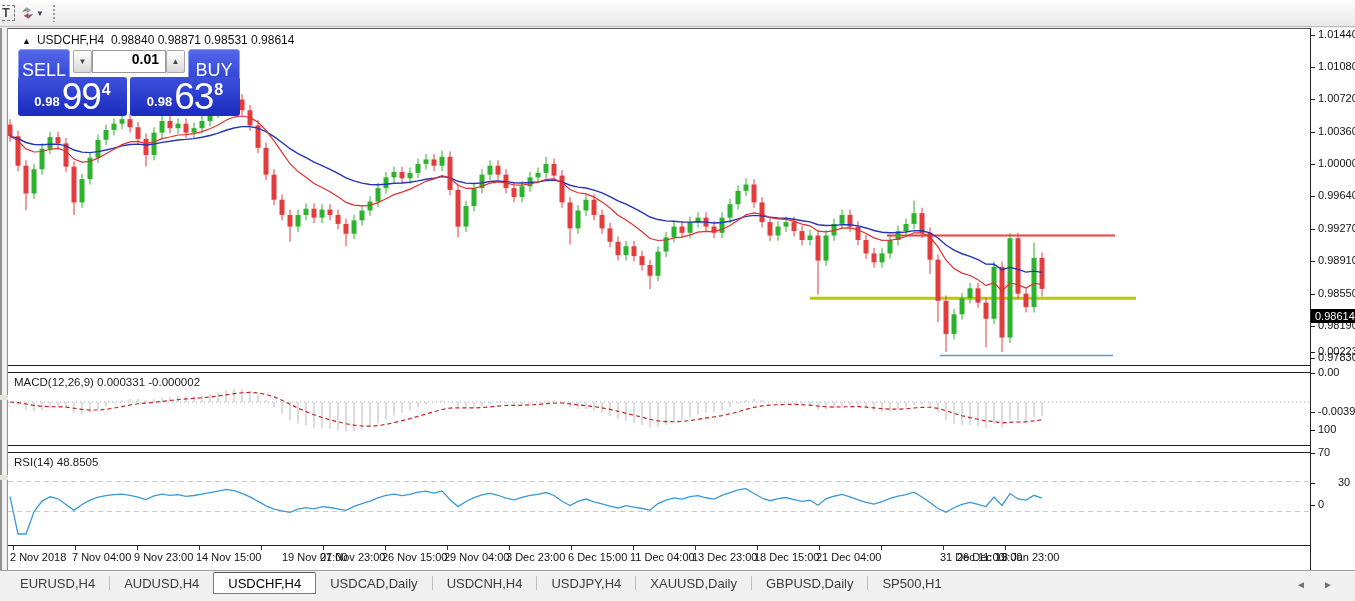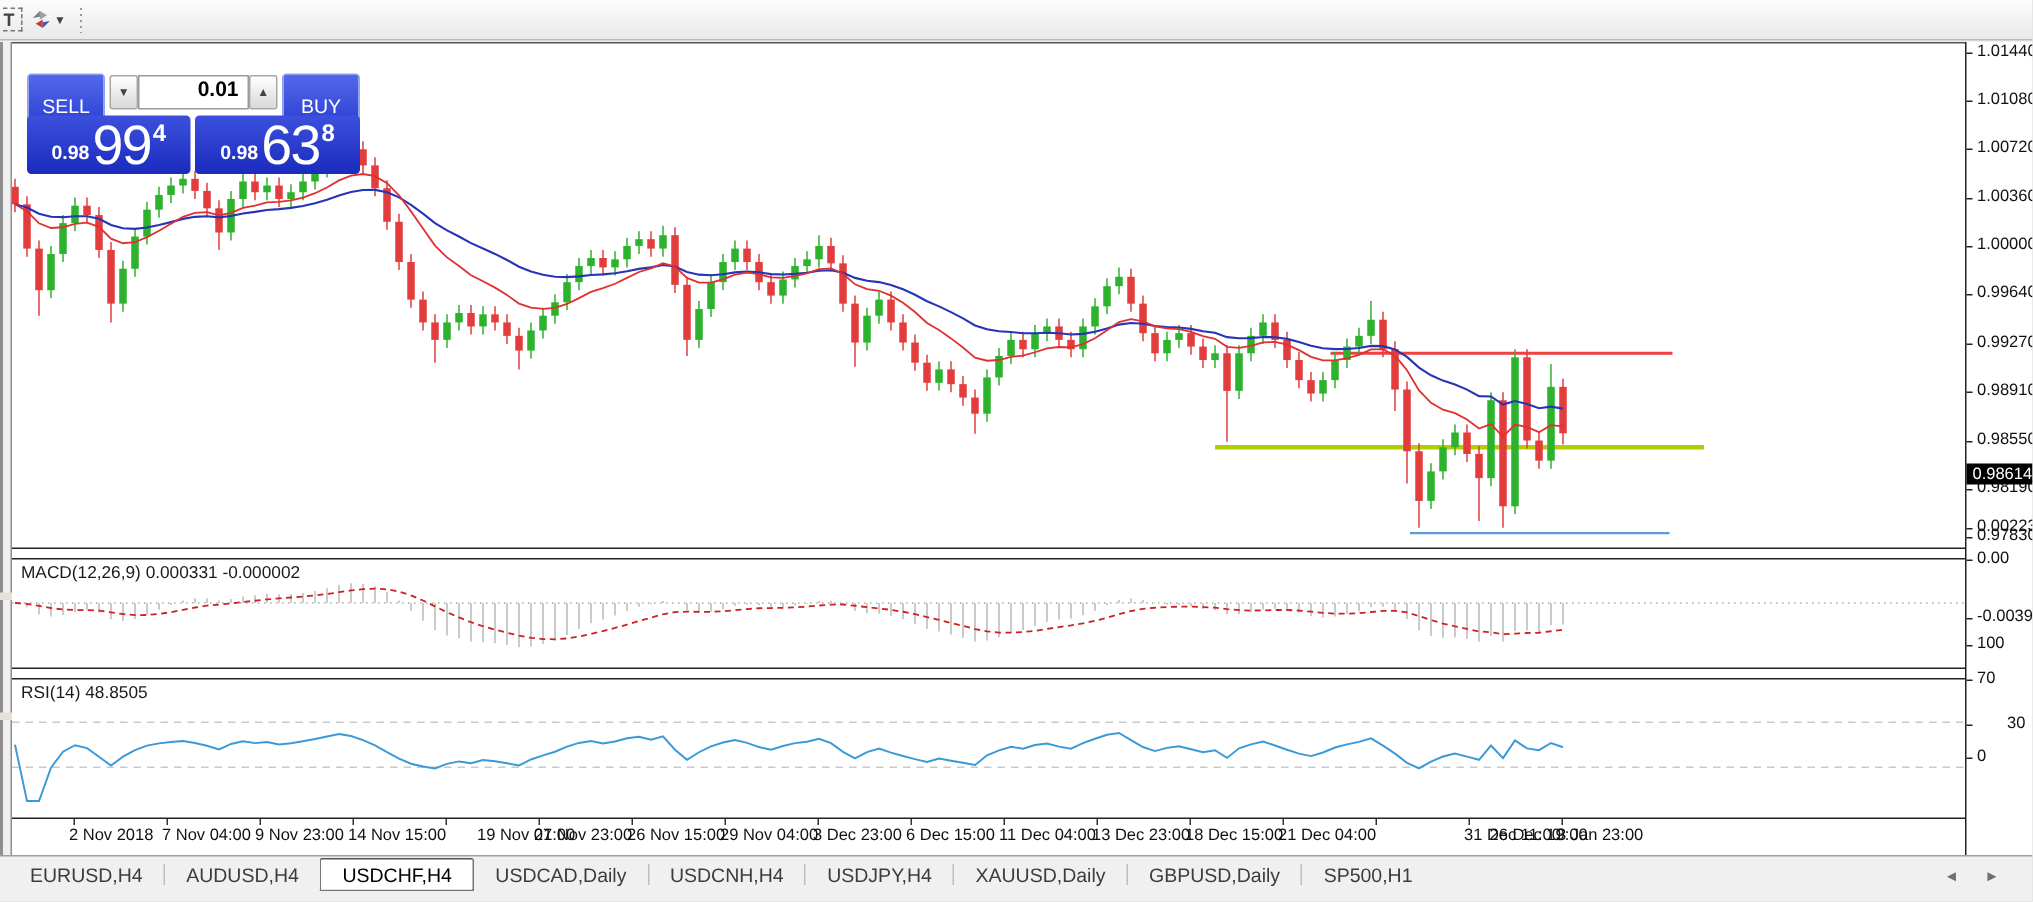--- a/index.html
+++ b/index.html
@@ -39,40 +39,40 @@
     border-left:1px solid #222;}
   .ptick{position:absolute;left:7px;font-size:11px;color:#111;white-space:nowrap;}
   .ptick-dash{position:absolute;left:0;width:4px;height:1px;background:#222;}
   #price-tag{position:absolute;left:0;width:45px;height:14px;background:#000;color:#fff;
     font-size:11px;line-height:14px;text-align:left;padding-left:4px;z-index:4;}
 
   
   #chart-header{position:absolute;left:14px;top:4px;font-size:12px;color:#111;z-index:5;}
   #chart-header .tri{font-size:9px;margin-right:6px;}
   #trade-panel{position:absolute;left:10px;top:20px;width:222px;height:67px;z-index:6;}
-  .tp-btn{position:absolute;top:0;height:43px;border-radius:3px;color:#fff;font-size:13px;
+  .tp-btn{position:absolute;top:0;height:43px;border-radius:3px;color:#fff;font-size:18px;
     display:flex;align-items:center;justify-content:center;
     background:linear-gradient(#5468ea,#2136cd);border:1px solid #8fa0f0;}
   #sell-btn{left:0;width:52px;} #buy-btn{left:170px;width:52px;}
   .spin{position:absolute;top:1px;width:19px;height:23px;border:1px solid #a7a7a7;border-radius:2px;
     background:linear-gradient(#ffffff,#d9d9d9);color:#444;font-size:8px;
     display:flex;align-items:center;justify-content:center;}
   #spin-down{left:55px;} #spin-up{left:148px;}
   #vol-input{position:absolute;left:74px;top:1px;width:74px;height:23px;border:1px solid #9a9a9a;
     background:#fff;font-size:14px;font-weight:bold;color:#000;text-align:right;padding:0 6px 0 0;}
   .price-box{position:absolute;top:28px;height:39px;border-radius:3px;color:#fff;
     background:linear-gradient(#3c50dd,#1a2bbd);display:flex;align-items:flex-end;justify-content:center;
     padding-bottom:3px;}
   #sell-box{left:0;width:109px;} #buy-box{left:112px;width:110px;}
   .pb-small{font-size:13px;font-weight:bold;margin:0 2px 4px 0;}
   .pb-big{font-size:37px;line-height:32px;font-weight:400;letter-spacing:-1px;}
   .pb-sup{font-size:16px;font-weight:bold;margin:0 0 14px 1px;}
 
   
-  #time-axis{position:absolute;left:8px;top:518px;width:1302px;height:24px;background:#fff;margin-left:36px;}
+  #time-axis{position:absolute;left:8px;top:518px;width:1302px;height:24px;background:#fff;}
   .t-label{position:absolute;top:5px;font-size:11px;color:#111;white-space:nowrap;}
   .t-tick{position:absolute;top:0;width:1px;height:4px;background:#333;}
 
   
   #tabbar{position:absolute;left:0;top:570px;width:1355px;height:40px;background:#f0f0f0;
     border-top:1px solid #9f9f9f;}
   #tabs{position:absolute;left:6px;top:1px;height:22px;display:flex;align-items:stretch;}
   .tab{padding:3px 14px;font-size:13px;color:#3c3c3c;display:flex;align-items:center;white-space:nowrap;}
   .tab.active{background:#fff;border:1px solid #777;border-top:1px solid #555;color:#000;
     margin-top:0px;border-radius:2px 2px 0 0;}
@@ -365,20 +365,23 @@
           <rect x="1007.5" y="209.21052631578894" width="5" height="55.4736842105261" fill="#e23c3c"></rect>
           <line x1="1018" x2="1018" y1="259.31578947368405" y2="283.4736842105255" stroke="#e23c3c" stroke-width="1"></line>
           <rect x="1015.5" y="264.68421052631504" width="5" height="13.421052631579471" fill="#e23c3c"></rect>
           <line x1="1026" x2="1026" y1="213.68421052631575" y2="283.4736842105255" stroke="#2db22d" stroke-width="1"></line>
           <rect x="1023.5" y="228.89473684210455" width="5" height="49.21052631578996" fill="#2db22d"></rect>
           <line x1="1034" x2="1034" y1="223.52631578947353" y2="267.36842105263156" stroke="#e23c3c" stroke-width="1"></line>
           <rect x="1031.5" y="228.89473684210455" width="5" height="30.957894736842235" fill="#e23c3c"></rect>
           <polyline points="2,107.21052631578831 10,109.39766081871271 18,113.47736625514419 26,115.46539760466531 34,115.78180090100511 42,115.21316847558937 50,115.15059459240702 58,116.81585269277493 66,121.00883046601993 74,123.16802041200675 82,123.5766270871408 90,122.6294305387757 98,121.02335186338905 106,119.07230435694031 114,116.93439487241044 122,115.55134028147252 130,115.13233261929633 138,115.93734501786587 146,115.02580679042133 154,113.32019147261289 162,112.27113245514806 170,110.96839749745806 178,110.4249294567098 186,109.59033429227375 194,108.28734656692092 202,106.48438522278248 210,104.15220853961218 218,101.263740850518 226,98.98689454969886 234,97.67402516784921 242,97.585111022863 250,99.15970318881176 258,102.60596299159099 266,107.65269477778884 274,113.45230023284593 282,119.68390372437023 290,124.59230851671705 298,128.6731901470567 306,133.1145522804136 314,136.63043339804403 322,140.28353969604527 330,144.32881355871595 338,148.80348233994158 346,151.95254212762623 354,154.13929339302658 362,155.50129505202221 370,155.76825565245764 378,155.22011975617414 386,154.3149257001615 394,153.94072067753694 402,153.1965737267644 410,151.84478074115563 418,150.26173655370184 426,149.2598925204847 434,147.6694911252056 442,148.6491389560876 450,152.27356920885362 458,154.10515667486456 466,154.4755349328675 474,153.82432571756706 482,152.55858619072922 490,152.04937317855016 498,152.57203169553856 506,153.7187427980135 514,153.9851906999155 522,153.56913368900547 530,152.85251170034581 538,151.52620479076825 546,151.15974127800172 554,152.80872730419247 562,156.25759350778029 570,158.12545207835458 578,159.05962911738501 586,161.05131351024968 594,163.88961777264868 602,167.51182932165244 610,171.85988095084838 618,175.22308665039557 626,179.06621083613624 634,183.28742718745565 642,187.99128248351184 650,190.5572303697238 658,191.87267919223984 666,192.29536572380943 674,193.1506797637609 682,193.14731557073335 690,192.81281656159524 698,193.16586328802669 706,193.95669602692547 714,193.56224290992054 722,192.20285649554114 730,189.95001332433068 738,187.40010980322984 746,186.36462408681206 754,186.86393068467027 762,188.3204036553971 770,189.00622170821396 778,189.30985440819015 786,190.25376382824683 794,191.7905220631914 802,192.88206233921275 810,195.7484982673017 818,196.54685512079627 826,196.42447598904167 834,195.64839394696818 842,195.7913979041131 850,196.91796102232672 858,198.9552270674571 866,201.50435254784017 874,203.20188588737656 882,203.77952396979234 890,203.65160601491542 898,203.00294903915162 906,201.60701909083247 914,201.77258102952376 922,203.91418321447128 930,208.94588114400278 938,216.05710242378333 946,221.1834769031131 954,224.7371374833893 962,227.29851911230008 970,230.73059761860182 978,235.1014305435396 986,235.3044434857329 994,240.72828587860286 1002,238.39363702209818 1010,240.34108691129944 1018,243.13843329993605 1026,242.08334467342934 1034,243.3995881479121" fill="none" stroke="#2535b5" stroke-width="1.4"></polyline>
           <polyline points="2,107.21052631578831 10,111.75303643724591 18,119.8639053254425 26,123.01034904055543 34,122.5067325889716 42,120.29112190726788 50,119.37993716040138 58,122.18788205070469 66,130.06990829391646 74,133.16036774667378 82,132.47172817431112 90,129.13599671429648 98,124.79928466918227 106,120.16619633951053 114,115.55763172047587 122,112.89694343959276 130,112.43506550151845 138,114.52197850128404 146,112.84653241606551 154,109.63937358282384 162,108.02683837574861 170,105.9741263989136 178,105.61373448329054 186,104.62052836845258 194,102.67890861946042 202,99.79713320432005 210,95.9821896344238 218,91.23999041941039 226,88.05327124557444 234,87.0086384223689 242,88.46479931285467 250,93.13823099751679 258,101.22222784810133 266,111.9167838876639 274,123.30610458510816 282,134.73269578254104 290,142.61187618846614 298,148.31531224044335 306,154.5178148107388 314,158.52721981961307 322,162.74570421983464 330,167.69170923864522 338,173.39096044889365 346,176.1486264527066 354,176.96786610775618 362,176.28455067417372 370,173.64158336397728 378,169.7534045468472 386,165.6374961550245 394,163.11836719190353 402,160.16088559962714 410,156.28188295676924 418,152.31139084196352 426,149.91530642093247 434,146.5113321537445 442,148.72416364426167 450,156.24028421720874 458,159.43408664533067 466,159.38349841649398 474,157.27591566415805 482,154.11605819355884 490,152.81885086013762 498,153.7859912136378 506,155.9808589621462 514,156.18623288699823 522,154.98349260478815 530,153.27753017976022 538,150.45750529380524 546,149.8608040745153 554,153.48545769867923 562,160.54437513774874 570,163.7642688412526 578,164.8369724203315 586,168.08472565121153 594,172.89760186681448 602,179.03481291564427 610,186.29261497720492 618,191.05731388759492 626,196.60315223687167 634,202.67230290488354 642,209.45955994785618 650,211.48602440931924 658,210.99829595768253 666,208.93378079010319 674,208.1504460936501 682,205.83580256507207 690,203.18899893157862 698,202.32591407570806 706,202.55917425839334 714,200.41646728746562 722,196.5386302149007 730,191.1926061332558 738,185.7054845419046 746,183.81557194031603 754,185.24475520455834 762,188.51884144839113 770,189.9127038976261 778,190.40386686074456 786,192.19598450969832 794,195.08890996974523 802,196.84851086508775 810,202.19165494252331 818,202.85852584205455 826,201.6333275343703 834,199.22010305539828 842,198.9676175650936 850,200.81875332431025 858,204.44987629465953 866,208.89888318050066 874,211.2869092498979 882,211.2427693652981 890,209.82890201355175 898,207.53133814102168 906,203.93542377114755 914,203.9210670776109 922,208.03847376202668 930,217.85441706989232 938,231.25333266237848 946,239.56253654427948 954,244.1156685739041 962,246.4541487123313 970,250.6352918254142 978,256.6509149453909 986,253.75725191735518 994,262.18326174383503 1002,254.03361013952005 1010,255.6721640451805 1018,259.123410062521 1026,254.47284495168722 1034,255.3005044328039" fill="none" stroke="#e03030" stroke-width="1.2"></polyline>
         </svg>
+      <div id="chart-header">
+        <span class="tri">▲</span><span>USDCHF,H4</span>&nbsp;&nbsp;<span>0.98840 0.98871 0.98531 0.98614</span>
+      </div>
 
       <div id="trade-panel">
         <div class="tp-btn" id="sell-btn">SELL</div>
         <div class="spin" id="spin-down">▼</div>
         <div id="vol-input">0.01</div>
         <div class="spin" id="spin-up">▲</div>
         <div class="tp-btn" id="buy-btn">BUY</div>
         <div class="price-box" id="sell-box">
           <span class="pb-small">0.98</span>
           <span class="pb-big">99</span>

